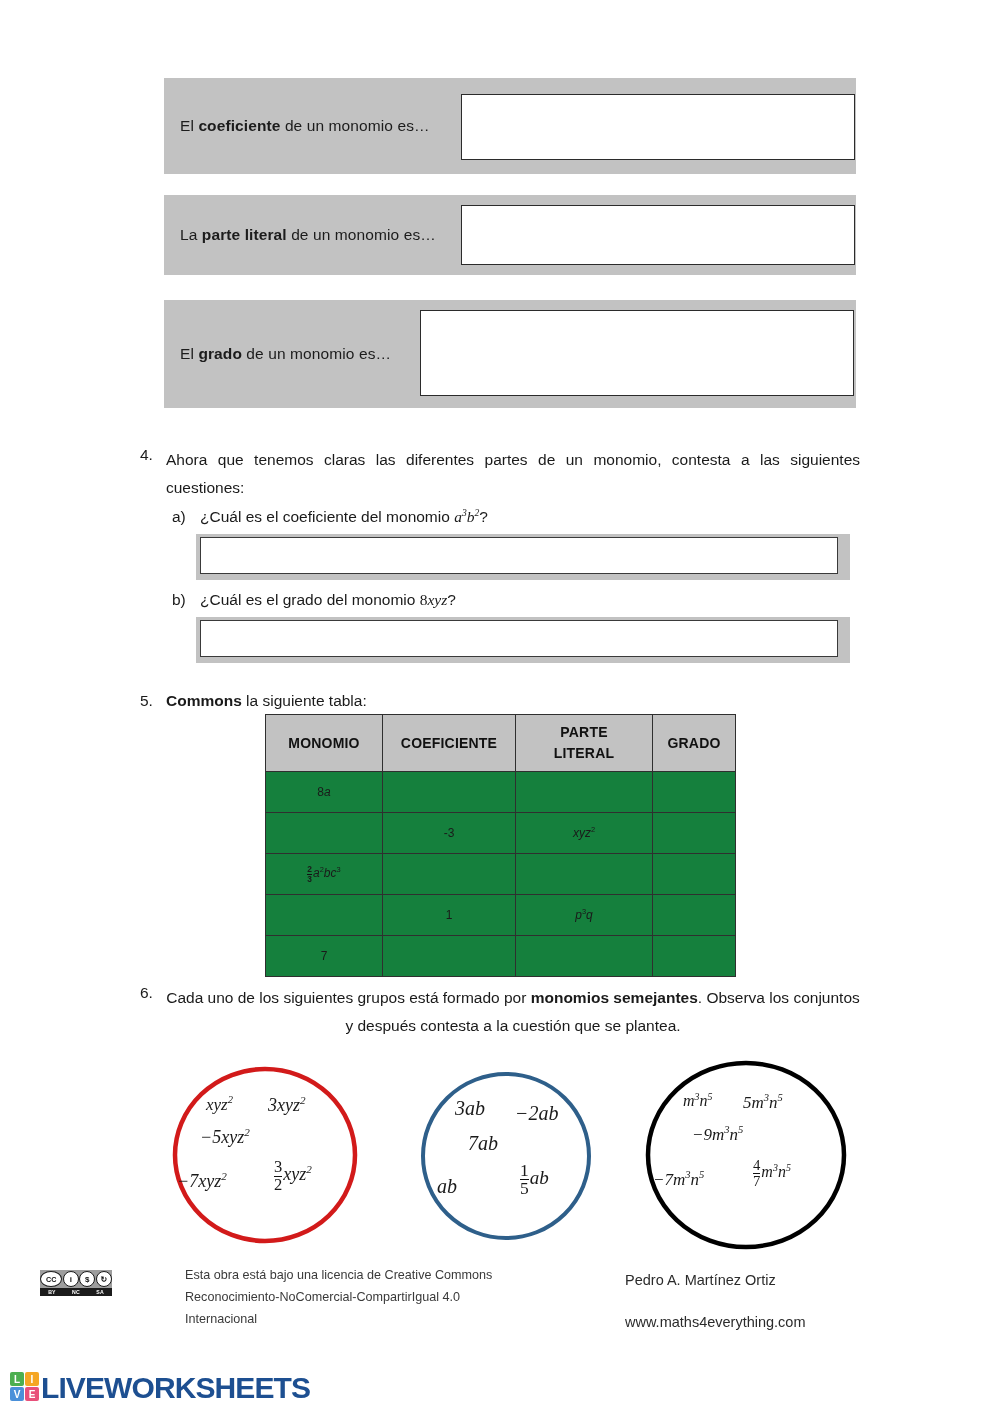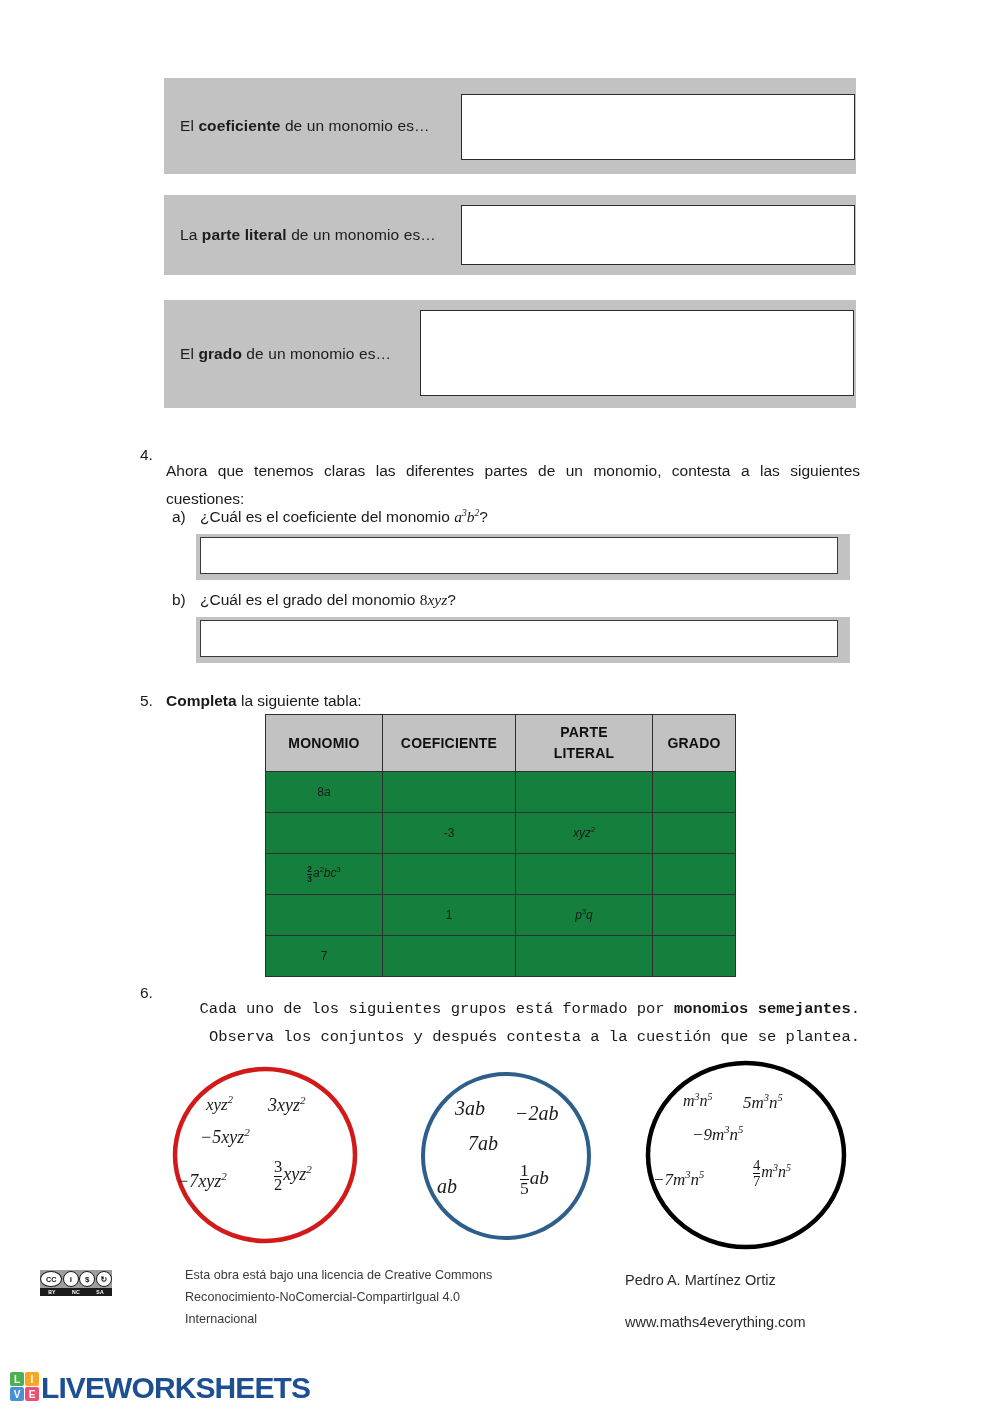--- a/index.html
+++ b/index.html
@@ -47,21 +47,20 @@
   .q-num {
     position: absolute;
     font-size: 15.5px;
   }
   .q-text {
     position: absolute;
     font-size: 15.5px;
     line-height: 28px;
     text-align: justify;
     text-justify: inter-word;
-    margin-top: 11px;
   }
   .q-text b { font-weight: bold; }
 
   .sub-label {
     position: absolute;
     font-size: 15.5px;
   }
   .sub-text {
     position: absolute;
     font-size: 15.5px;
@@ -247,21 +246,21 @@
 
 <div class="sub-label" style="left:172px; top:591px;">b)</div>
 <div class="sub-text" style="left:200px; top:591px;">
   <span>¿Cuál es el grado del monomio </span><span style="font-family:'Liberation Serif',serif;">8<i>xyz</i></span><span>?</span>
 </div>
 <div class="ans-back" style="left:196px; top:617px; width:654px; height:46px;"></div>
 <div class="ans-field" style="left:200px; top:620px; width:638px; height:37px;"></div>
 
 <div class="q-num" style="left:140px; top:692px;">5.</div>
 <div class="sub-text" style="left:166px; top:692px;">
-  <b>Completa</b><span> la siguiente tabla:</span>
+  <b>Commons</b><span> la siguiente tabla:</span>
 </div>
 
 <table class="m-table" style="left:265px; top:714px; width:470px;">
   <colgroup>
     <col style="width:117px">
       <col style="width:133px">
       <col style="width:137px">
       <col style="width:83px">
   </colgroup>
   <thead>
@@ -302,21 +301,21 @@
     <tr>
       <td>7</td>
       <td></td>
       <td></td>
       <td></td>
     </tr>
   </tbody>
 </table>
 
 <div class="q-num" style="left:140px; top:984px;">6.</div>
-<div class="q-text" style="left:166px; top:984px; width:694px; text-align:right;font-family:Liberation Mono, monospace;">
+<div class="q-text" style="left:166px; top:984px; width:694px; text-align:center;">
   <span>Cada uno de los siguientes grupos está formado por </span><b>monomios semejantes</b><span>. Observa los conjuntos y después contesta a la cuestión que se plantea.</span>
 </div>
 
 <div class="circle-wrap" style="left:170px; top:1065px; width:190px; height:180px;">
   <svg width="190" height="180" aria-hidden="true">
     <ellipse cx="95" cy="90" rx="90" ry="86" fill="#ffffff" stroke="#d21a1a" stroke-width="4.5"></ellipse>
   </svg>
   <div class="circ-item" style="left:36px; top:30px; font-size:17px;">xyz<sup>2</sup></div>
   <div class="circ-item" style="left:98px; top:30px; font-size:18px;">3xyz<sup>2</sup></div>
   <div class="circ-item" style="left:30px; top:62px; font-size:18px;">−5xyz<sup>2</sup></div>

